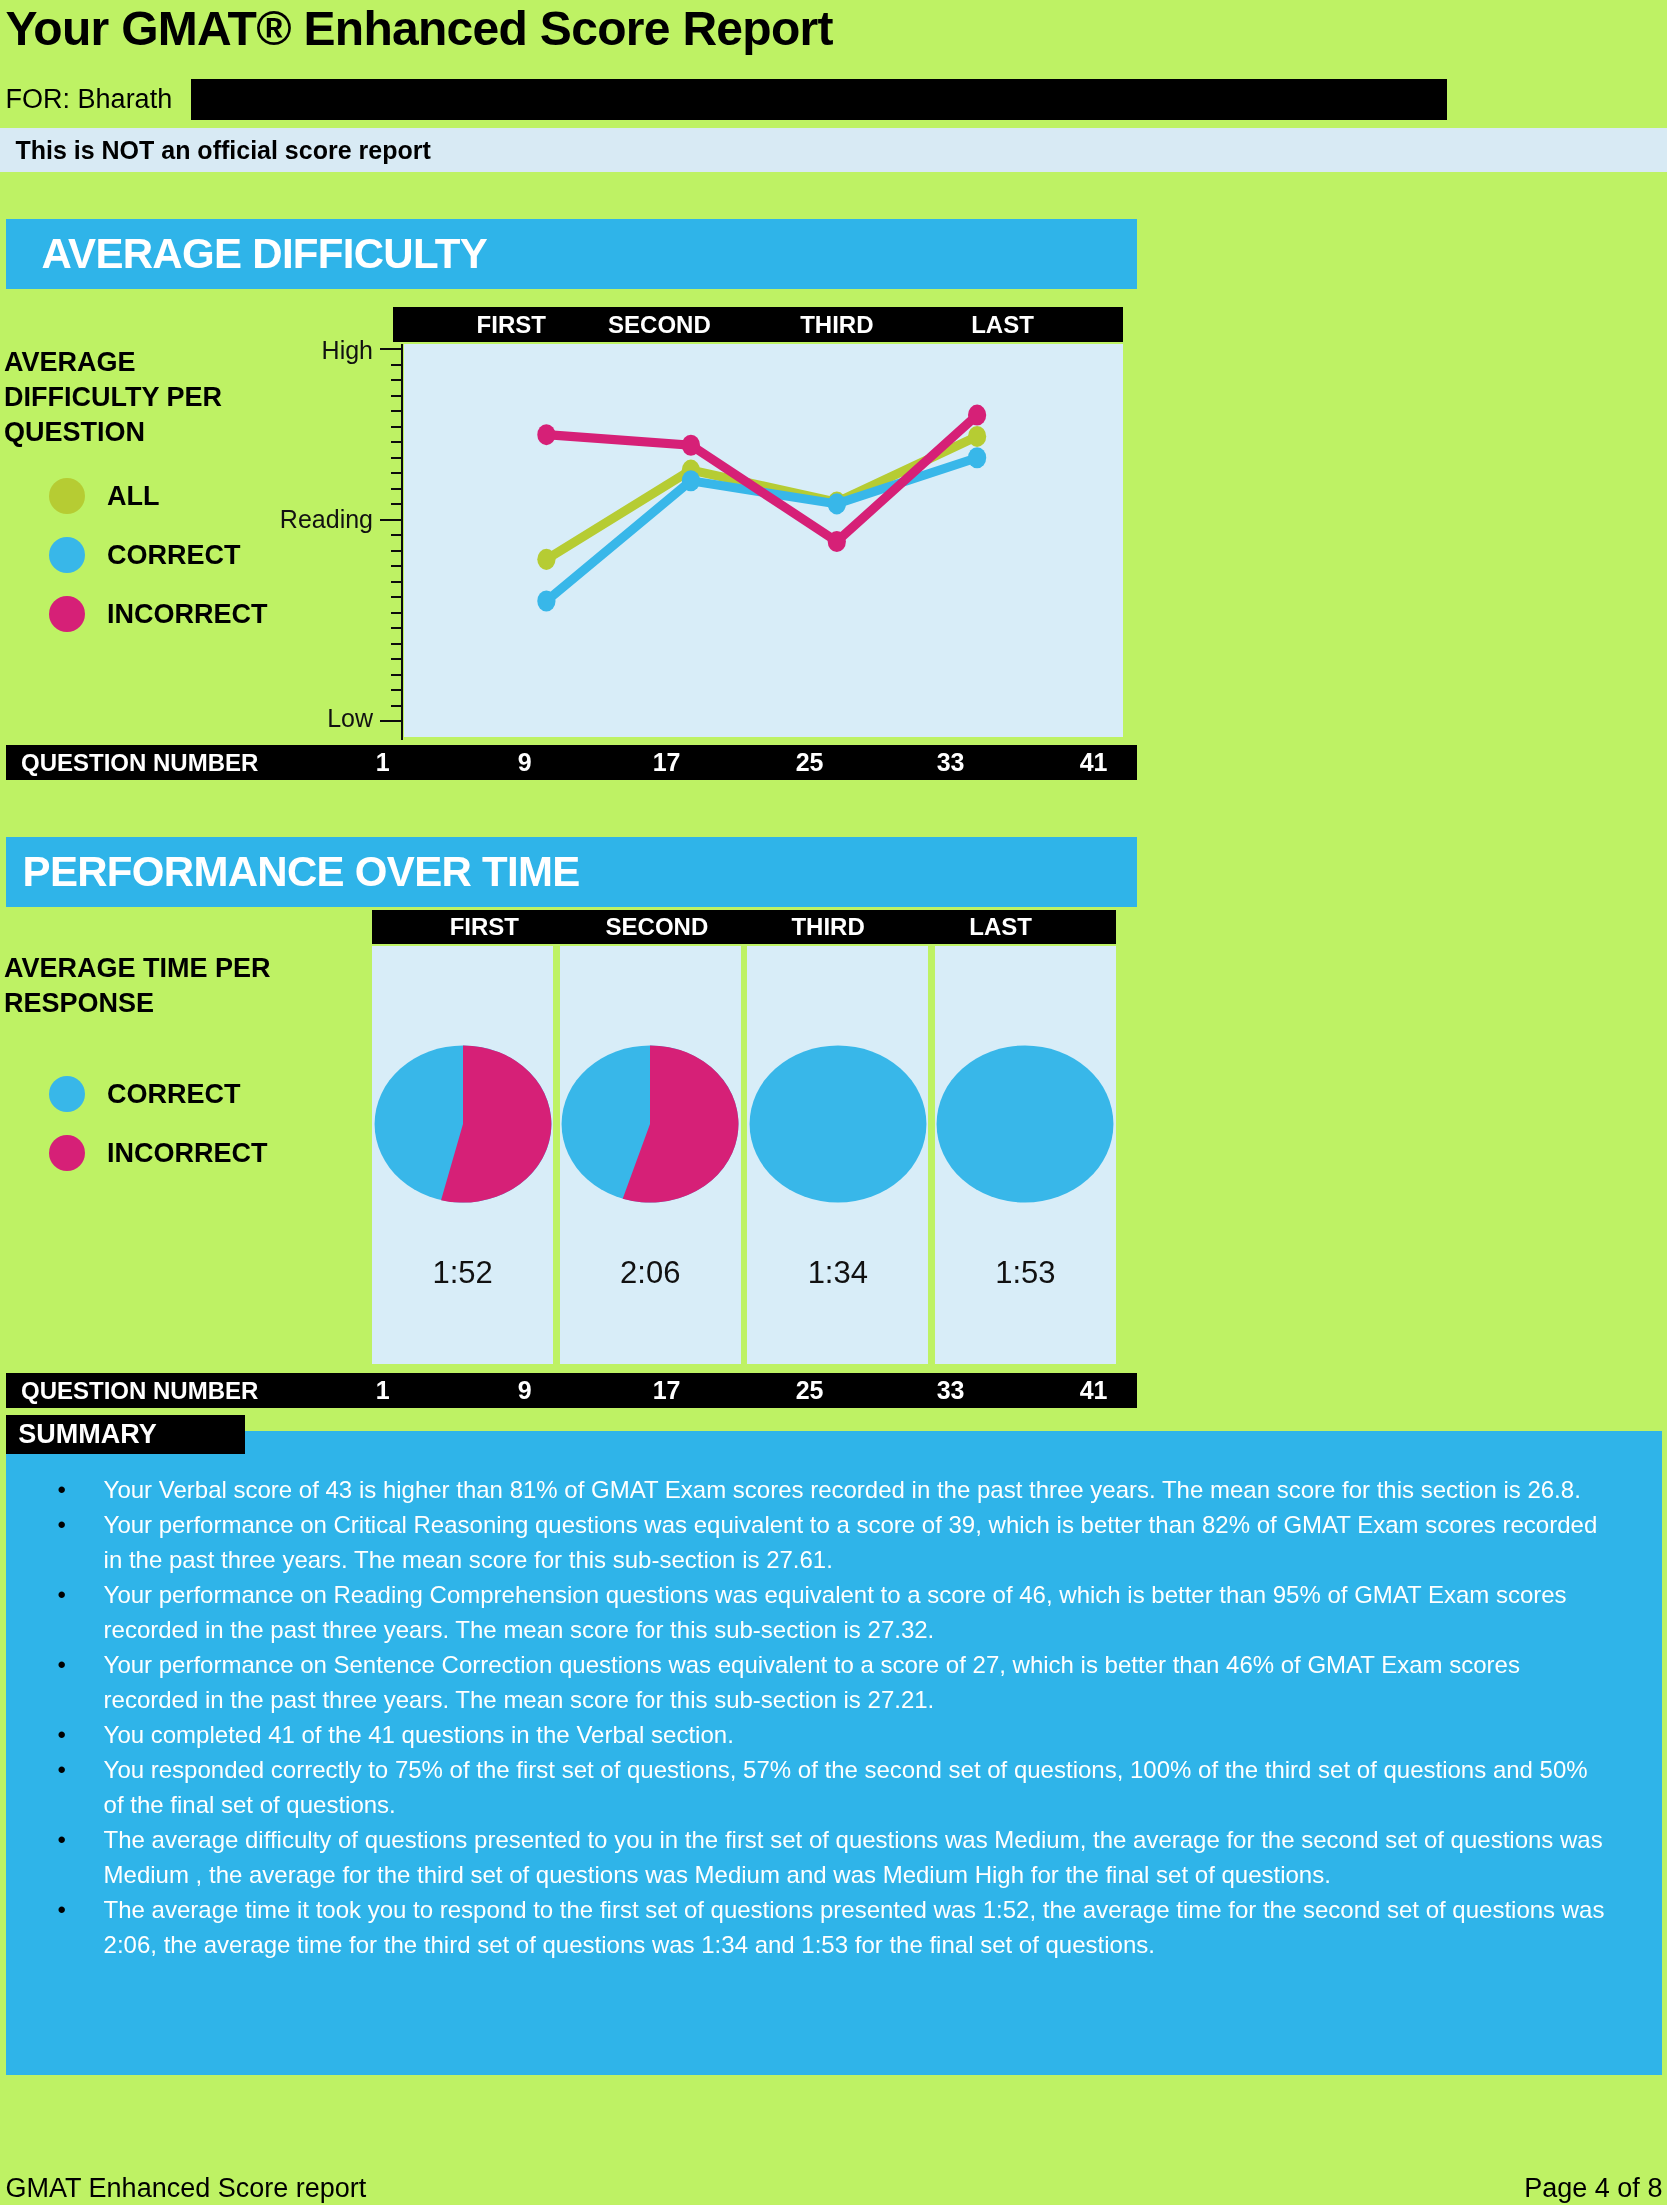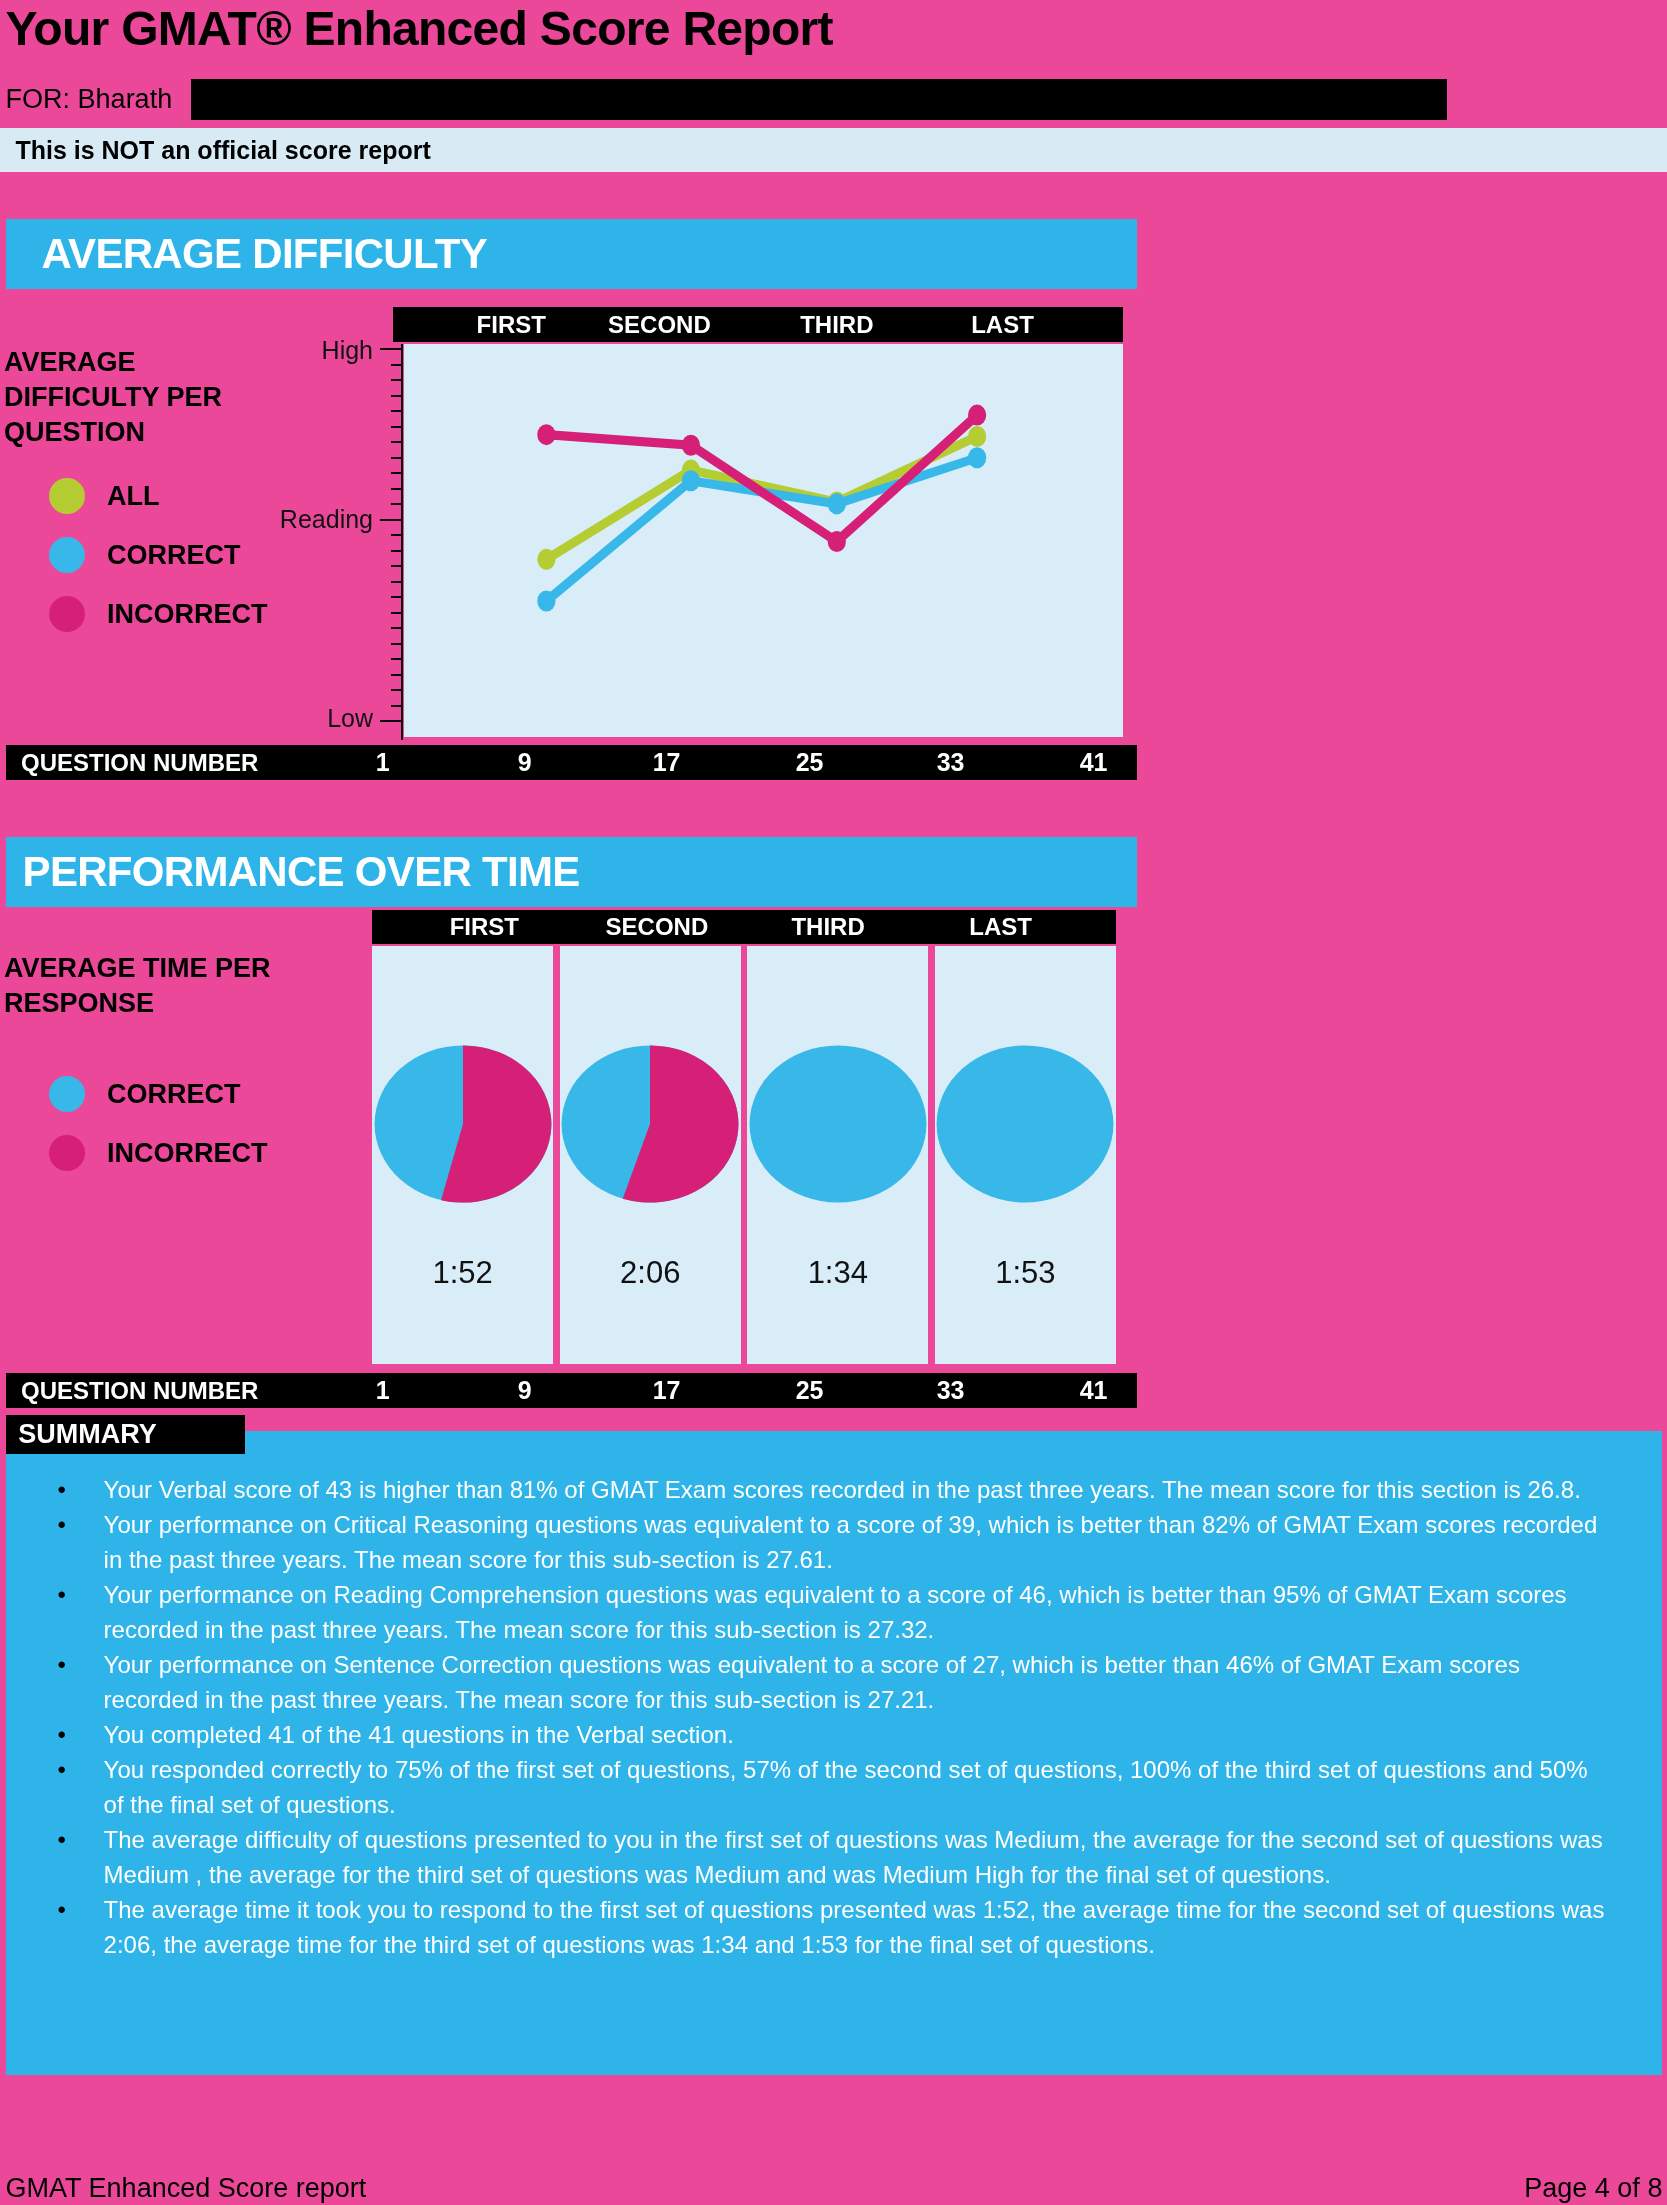--- a/index.html
+++ b/index.html
@@ -1,16 +1,16 @@
 <!DOCTYPE html>
 <html style="font-size:11.2px"><head>
 <meta charset="utf-8">
 <style>
   html,body{margin:0;padding:0;background:#ffffff;}
-  #page{position:relative;width:1668px;height:2205px;background:#ec4899;
+  #page{position:relative;width:1668px;height:2205px;background:#bef264;
         font-family:"Liberation Sans", sans-serif;color:#000;overflow:hidden;}
 
   
   .title{position:absolute;left:5.6px;top:1.4px;font-size:48px;font-weight:bold;letter-spacing:-0.7px;}
   .for-row{position:absolute;left:5.6px;top:79px;height:41px;font-size:27px;line-height:41px;}
   .redaction{position:absolute;left:191px;top:79px;width:1256px;height:41px;background:#000;}
   .notice{position:absolute;left:0;top:128px;width:1668px;height:44px;background:#d8eaf4;
           font-size:25px;font-weight:bold;line-height:44px;padding-left:15.4px;box-sizing:border-box;}
 
   

